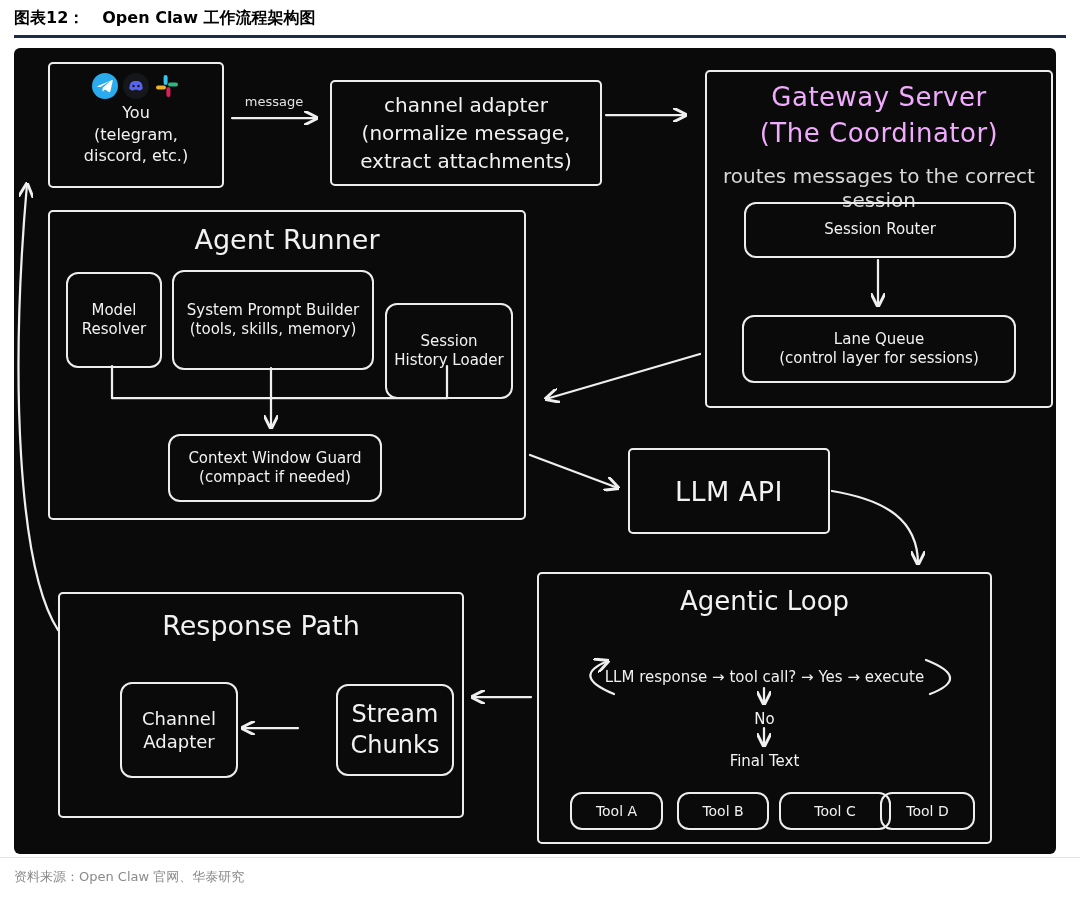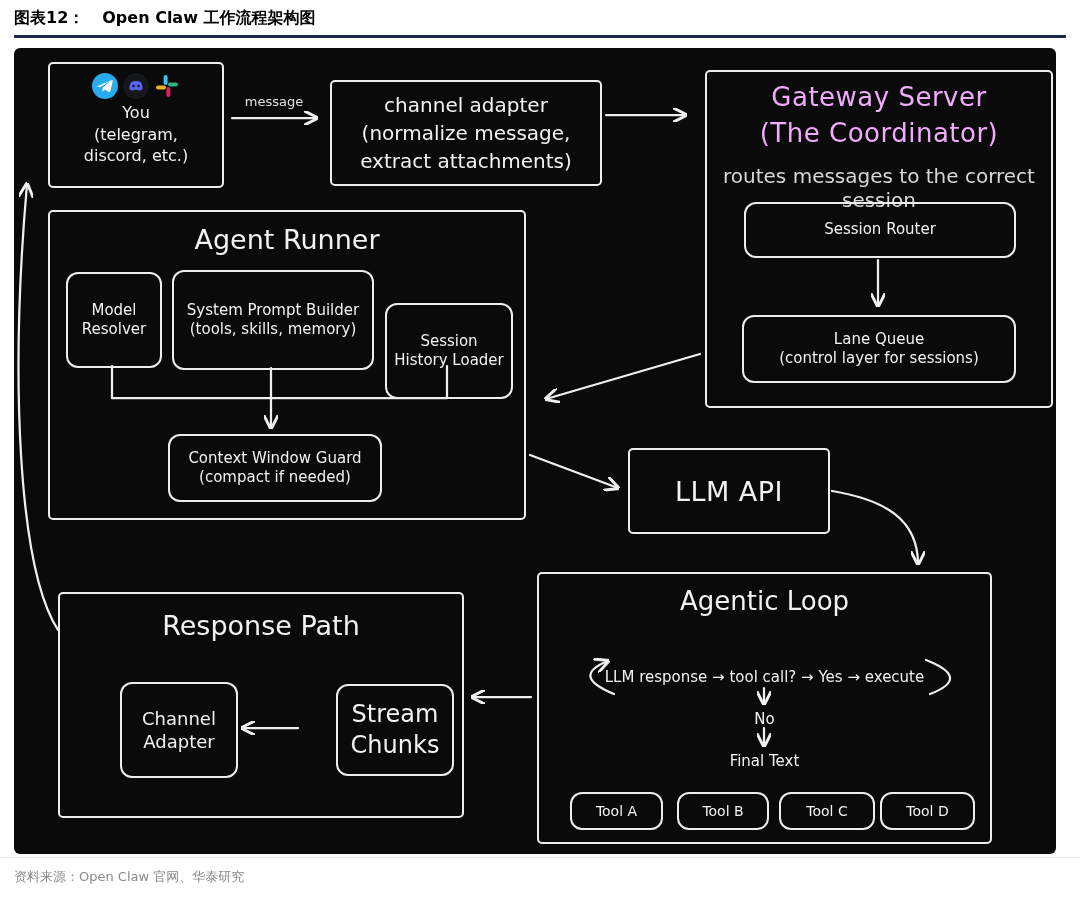--- a/index.html
+++ b/index.html
@@ -52,21 +52,21 @@
   .llm { left:614px; top:400px; width:202px; height:86px; display:flex; align-items:center;
          justify-content:center; font-size:27px; letter-spacing:.5px; }
 
   .agentic { left:523px; top:524px; width:455px; height:272px; }
   .looptext { top:94px; font-size:15px; color:#efefef; }
   .no-label { top:136px; font-size:15px; }
   .final-label { top:178px; font-size:15px; }
   .tool { top:218px; height:38px; font-size:14px; }
   .toolA { left:31px;  width:93px; }
   .toolB { left:138px; width:92px; }
-  .toolC { left:240px; width:96px; }
+  .toolC { left:240px; width:112px; }
   .toolD { left:341px; width:95px; }
 
   .resp   { left:44px; top:544px; width:406px; height:226px; }
   .chin   { left:60px;  top:88px; width:118px; height:96px; font-size:18px; }
   .stream { left:242px; top:90px; width:118px; height:92px; font-size:24px;margin-left:34px; }
 
   
   .foot-rule { position:absolute; left:0; top:857px; width:1080px; height:1px; background:#dfe5ec; }
   .source { position:absolute; left:14px; top:868px; font-size:13px; color:var(--footer_text,#8A8A8A); }
 </style>

